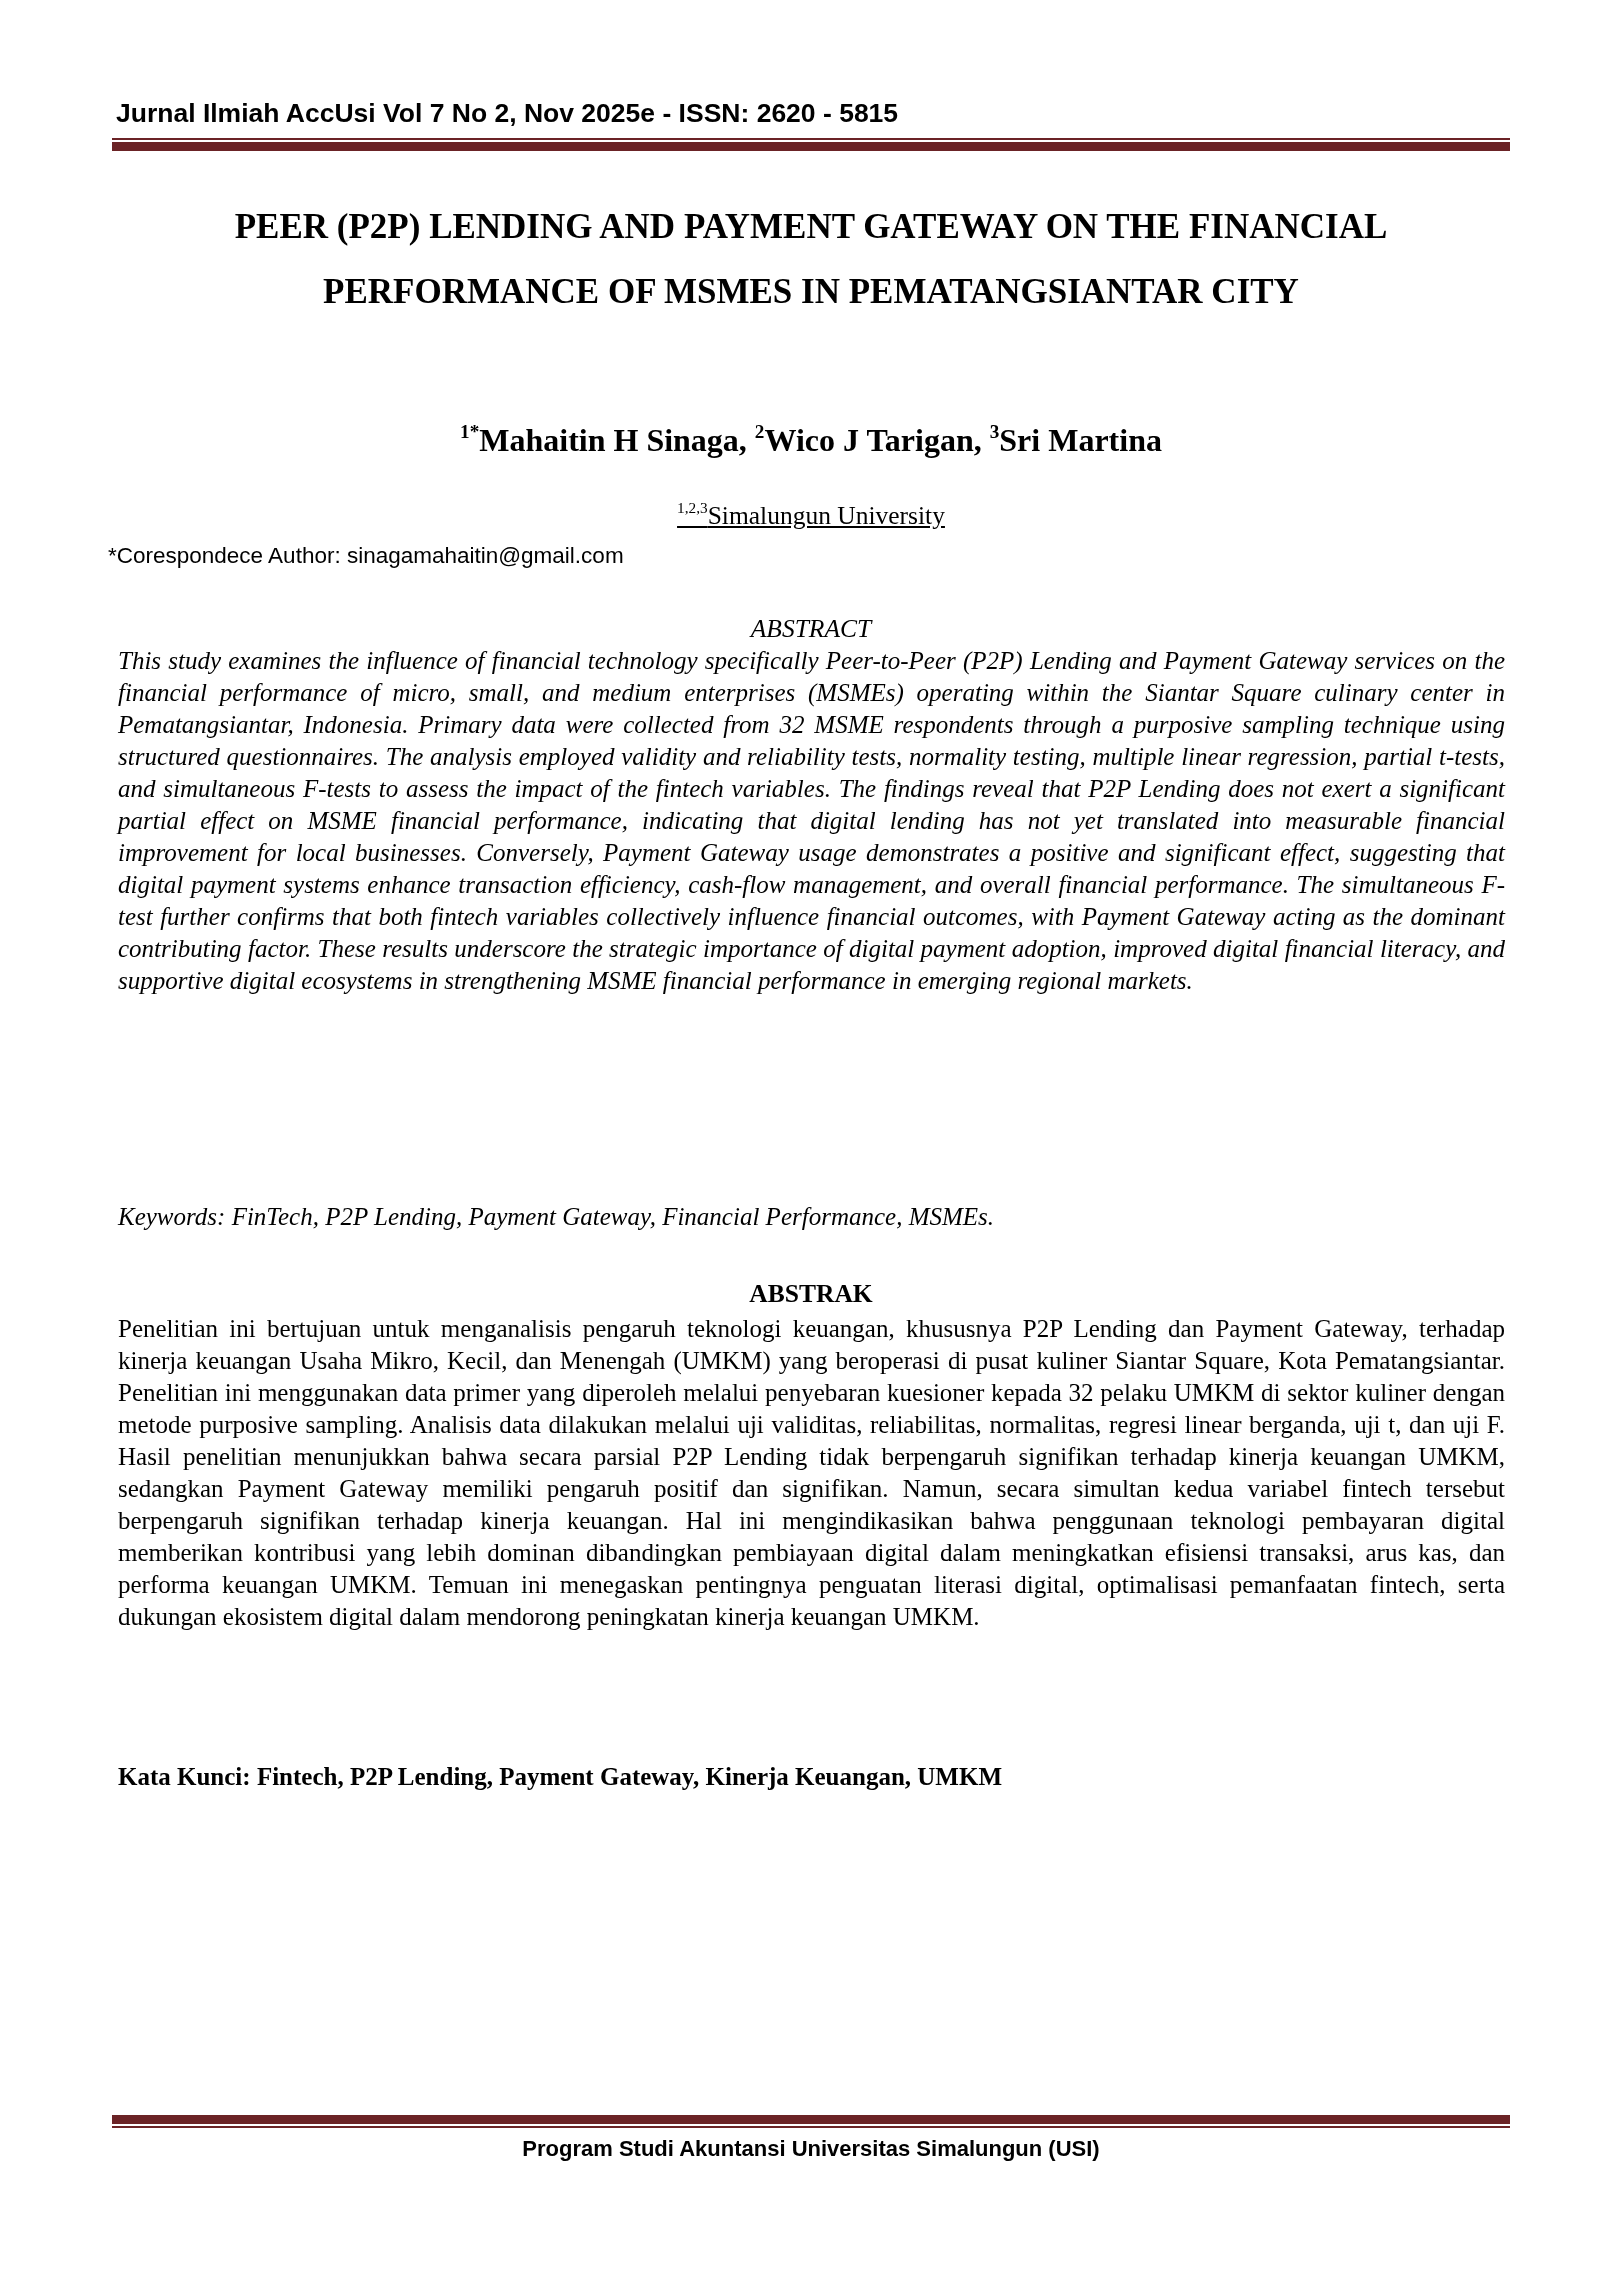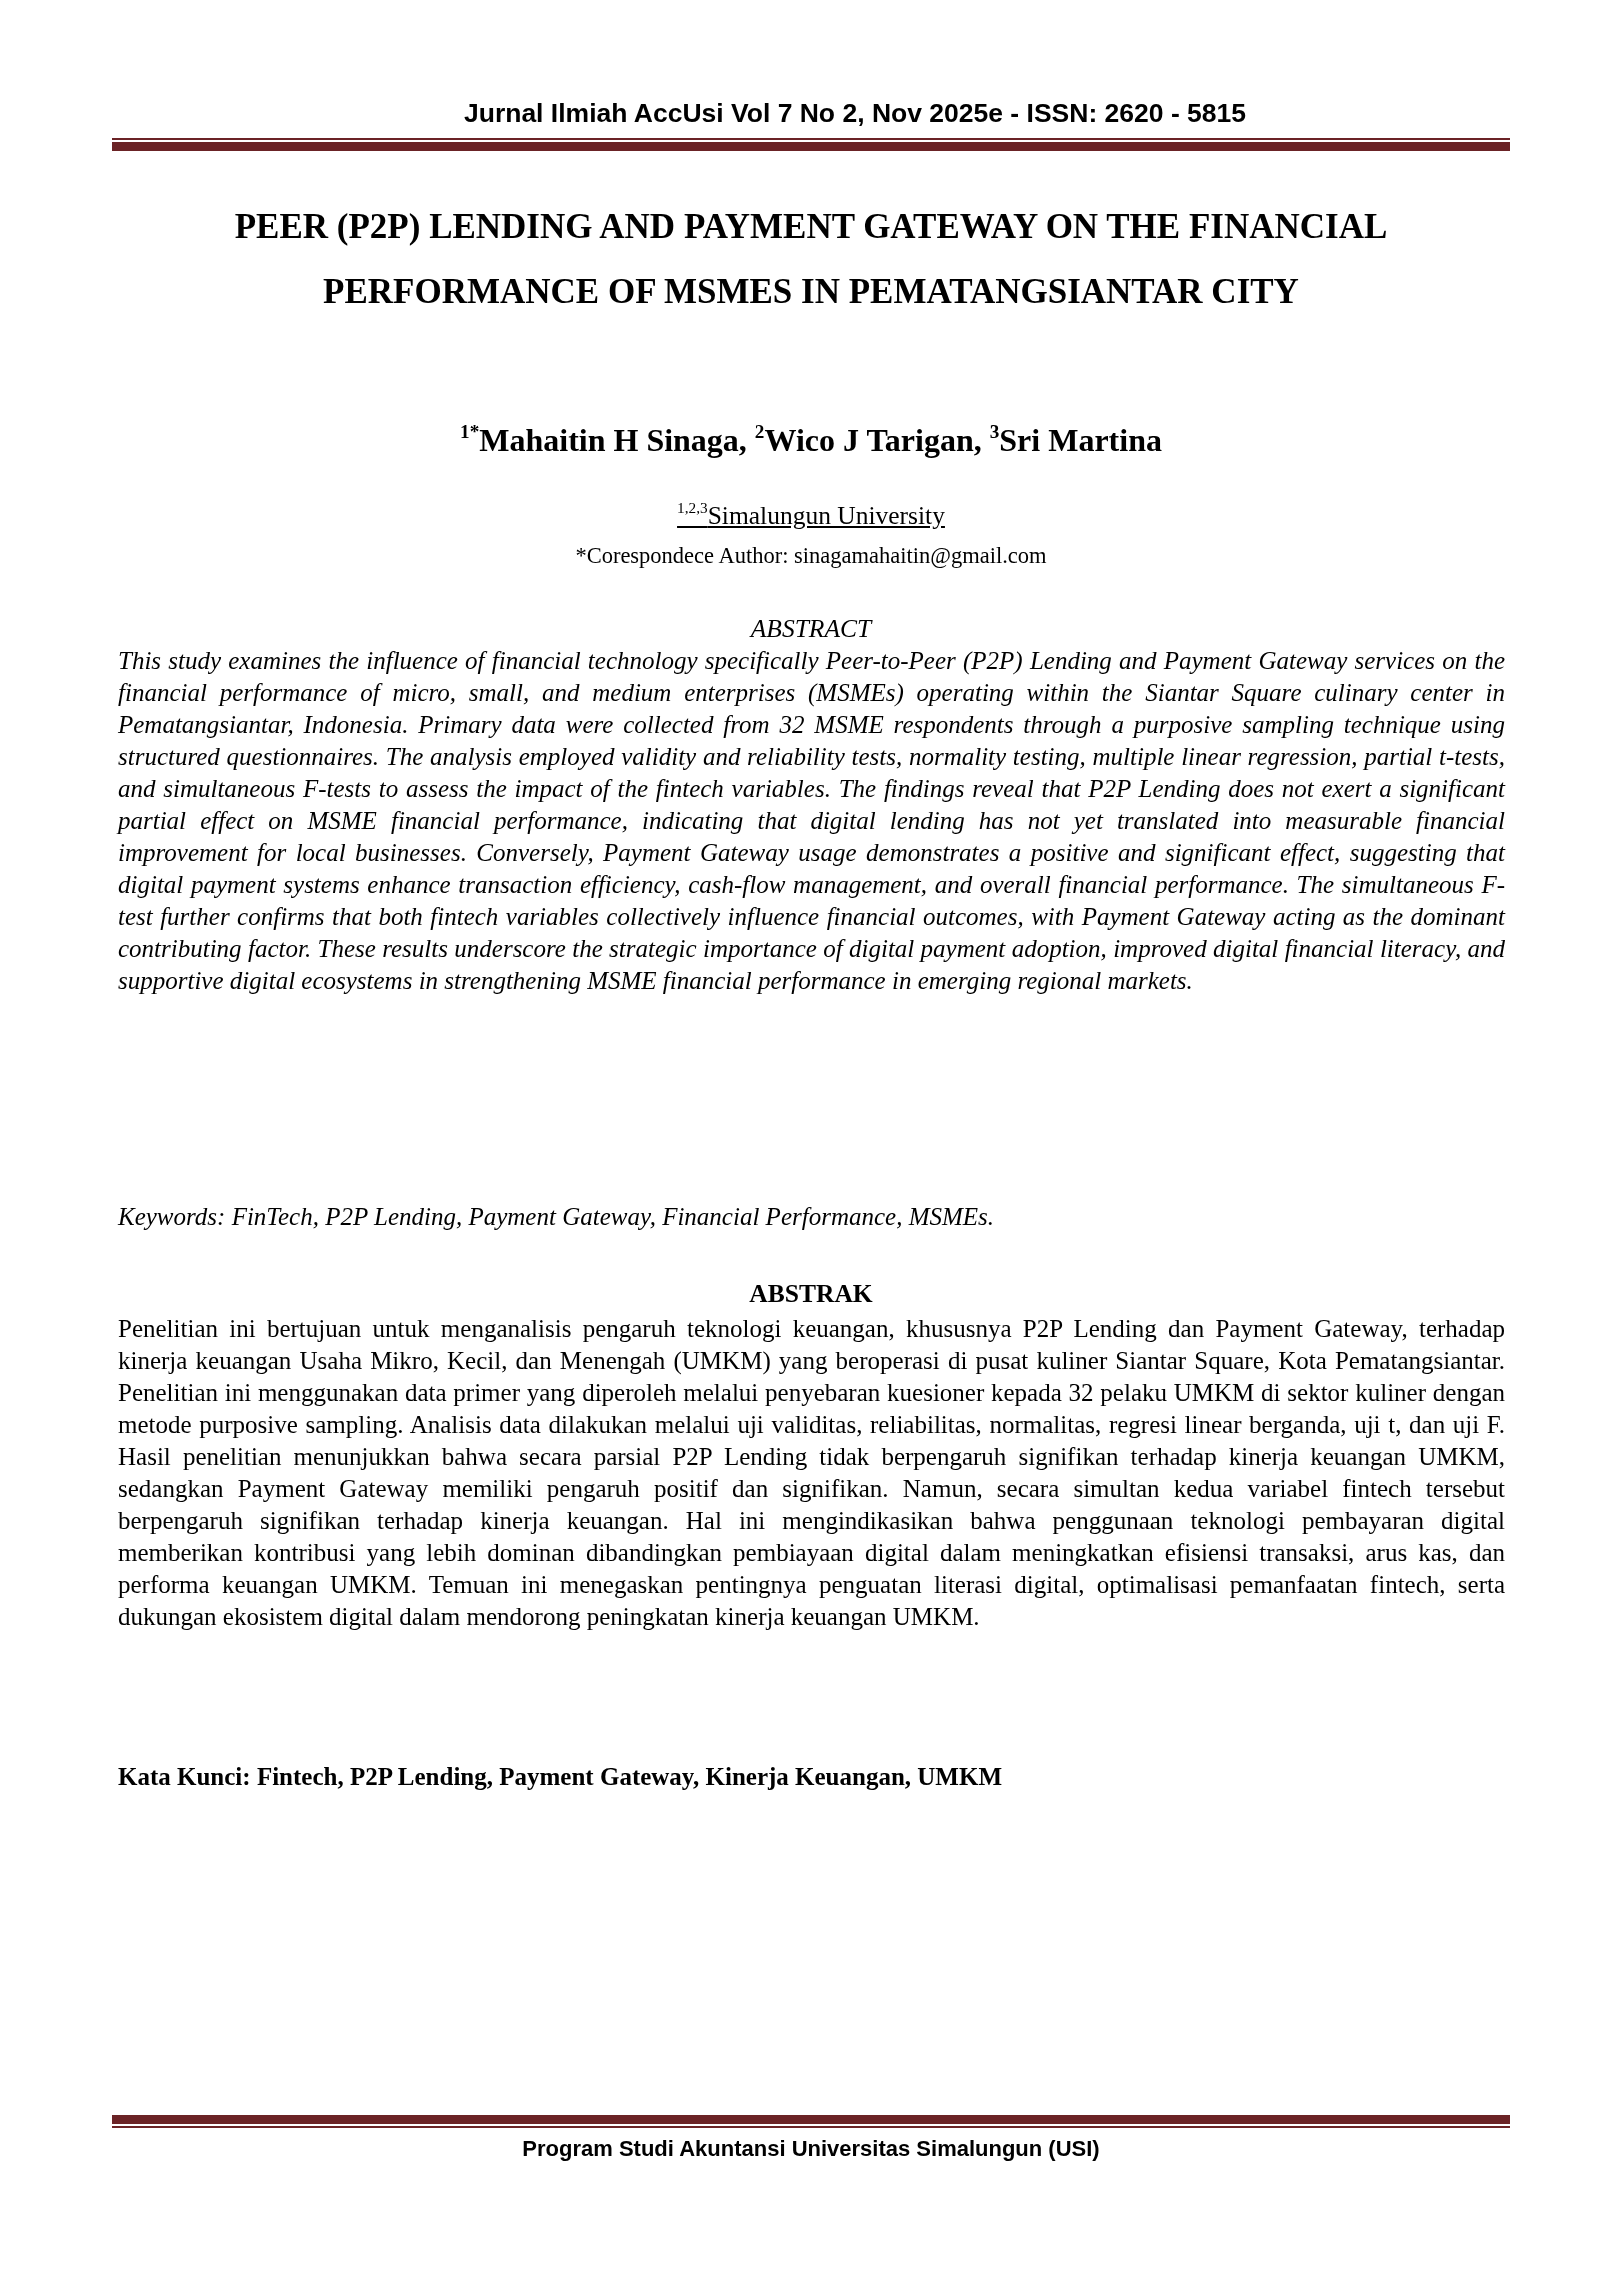--- a/index.html
+++ b/index.html
@@ -20,23 +20,22 @@
       position: absolute;
       left: 116px;
       width: 1390px;
       top: 96px;
       height: 35px;
       font-family: "Liberation Sans", sans-serif;
       font-weight: bold;
       font-size: 26.5px;
       line-height: 35px;
       display: flex;
-      justify-content: center;
+      justify-content: flex-start;
       align-items: flex-end;
-      margin-left: 44px;
     }
     .rule-thin {
       position: absolute;
       left: 112px;
       width: 1398px;
       height: 2px;
     }
     .rule-thick {
       position: absolute;
       left: 112px;
@@ -84,24 +83,24 @@
       font-size: 25.5px;
       line-height: 35px;
       text-align: center;
       text-decoration: underline;
     }
     .email-line {
       position: absolute;
       left: 108px;
       width: 1406px;
       top: 540px;
-      font-family: Liberation Serif, serif;
+      font-family: Liberation Sans, sans-serif;
       font-size: 22.5px;
       line-height: 31px;
-      text-align: center;
+      text-align: left;
     }
 
     
     .section-heading {
       position: absolute;
       left: 108px;
       width: 1406px;
       font-family: "Liberation Serif", serif;
       font-size: 25.5px;
       line-height: 31px;

